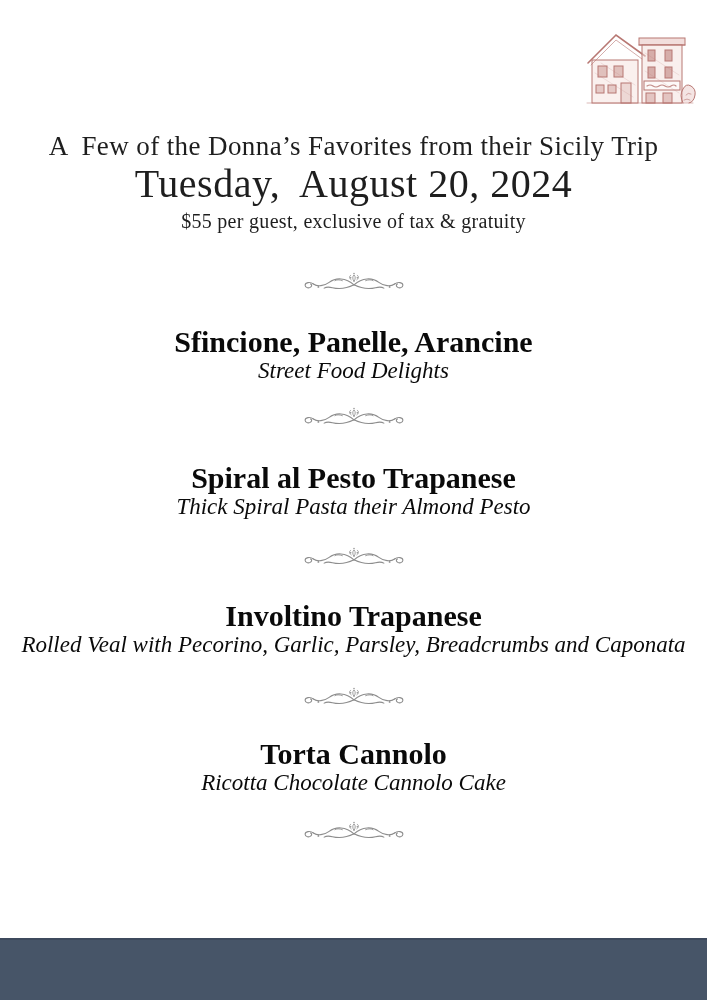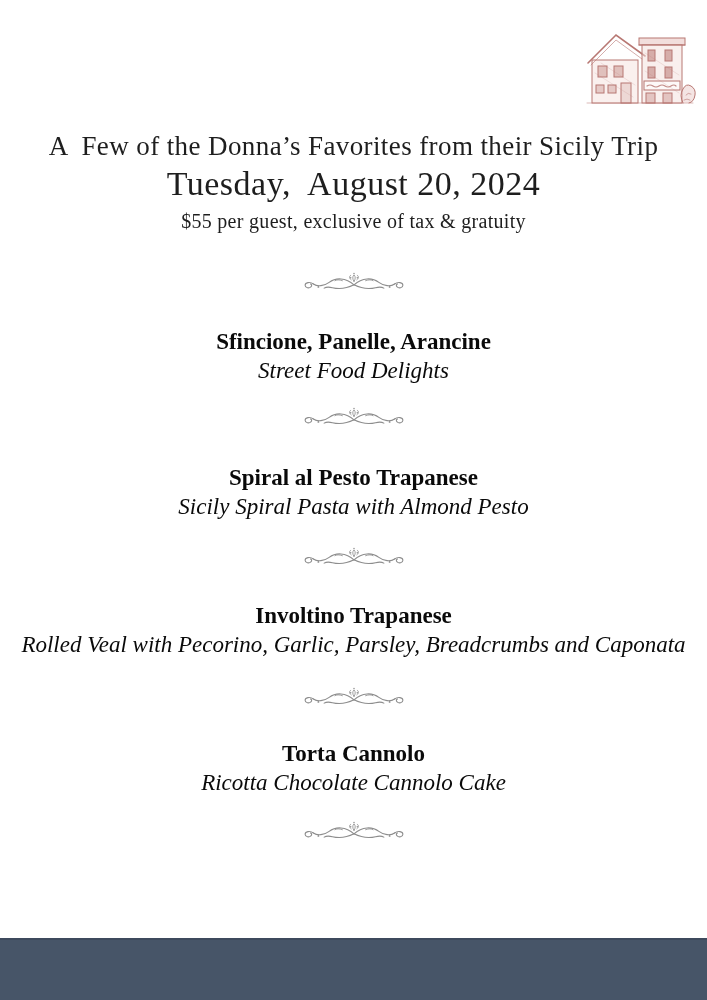--- a/index.html
+++ b/index.html
@@ -17,36 +17,36 @@
     width:116px;height:94px;
   }
   .hdr{
     position:absolute;left:0;right:0;
     text-align:center;
     color:#1e1e1e;
     white-space:pre-wrap;
     font-family:"Liberation Serif", serif;
   }
   .title{top:119px;font-size:27px;letter-spacing:0.4px;line-height:32px;}
-  .date{top:153px;font-size:34px;letter-spacing:0.5px;line-height:40px;}
+  .date{top:153px;font-size:40px;letter-spacing:0.5px;line-height:40px;}
   .price{top:195px;font-size:20px;letter-spacing:0.3px;line-height:30px;}
   .flourish{
     position:absolute;left:0;right:0;
     width:116px;height:32px;margin:0 auto;
   }
   .flourish svg{display:block;width:116px;height:32px;}
   .f1{top:257px}.f2{top:392px}.f3{top:532px}.f4{top:672px}.f5{top:806px}
   .item{
     position:absolute;left:0;right:0;
     text-align:center;
     color:#0a0a0a;
   }
   .item .item-name{
     font-weight:bold;
-    font-size:23px;
+    font-size:30px;
     line-height:29px;
   }
   .item .item-desc{
     font-style:italic;
     font-size:23px;
     line-height:29px;
     font-family:Liberation Serif, serif;
   }
   .i1{top:316px}.i2{top:452px}.i3{top:590px}.i4{top:728px}
   .footer-bar{
@@ -164,21 +164,21 @@
     </defs>
   </svg>
 
   <section class="item i1">
     <div class="item-name">Sfincione, Panelle, Arancine</div>
     <div class="item-desc">Street Food Delights</div>
   </section>
 
   <section class="item i2">
     <div class="item-name">Spiral al Pesto Trapanese</div>
-    <div class="item-desc">Sicily Spiral Pasta with Almond Pesto</div>
+    <div class="item-desc">Thick Spiral Pasta their Almond Pesto</div>
   </section>
 
   <section class="item i4">
     <div class="item-name">Torta Cannolo</div>
     <div class="item-desc">Ricotta Chocolate Cannolo Cake</div>
   </section>
 
   <section class="item i3">
     <div class="item-name">Involtino Trapanese</div>
     <div class="item-desc">Rolled Veal with Pecorino, Garlic, Parsley, Breadcrumbs and Caponata</div>

